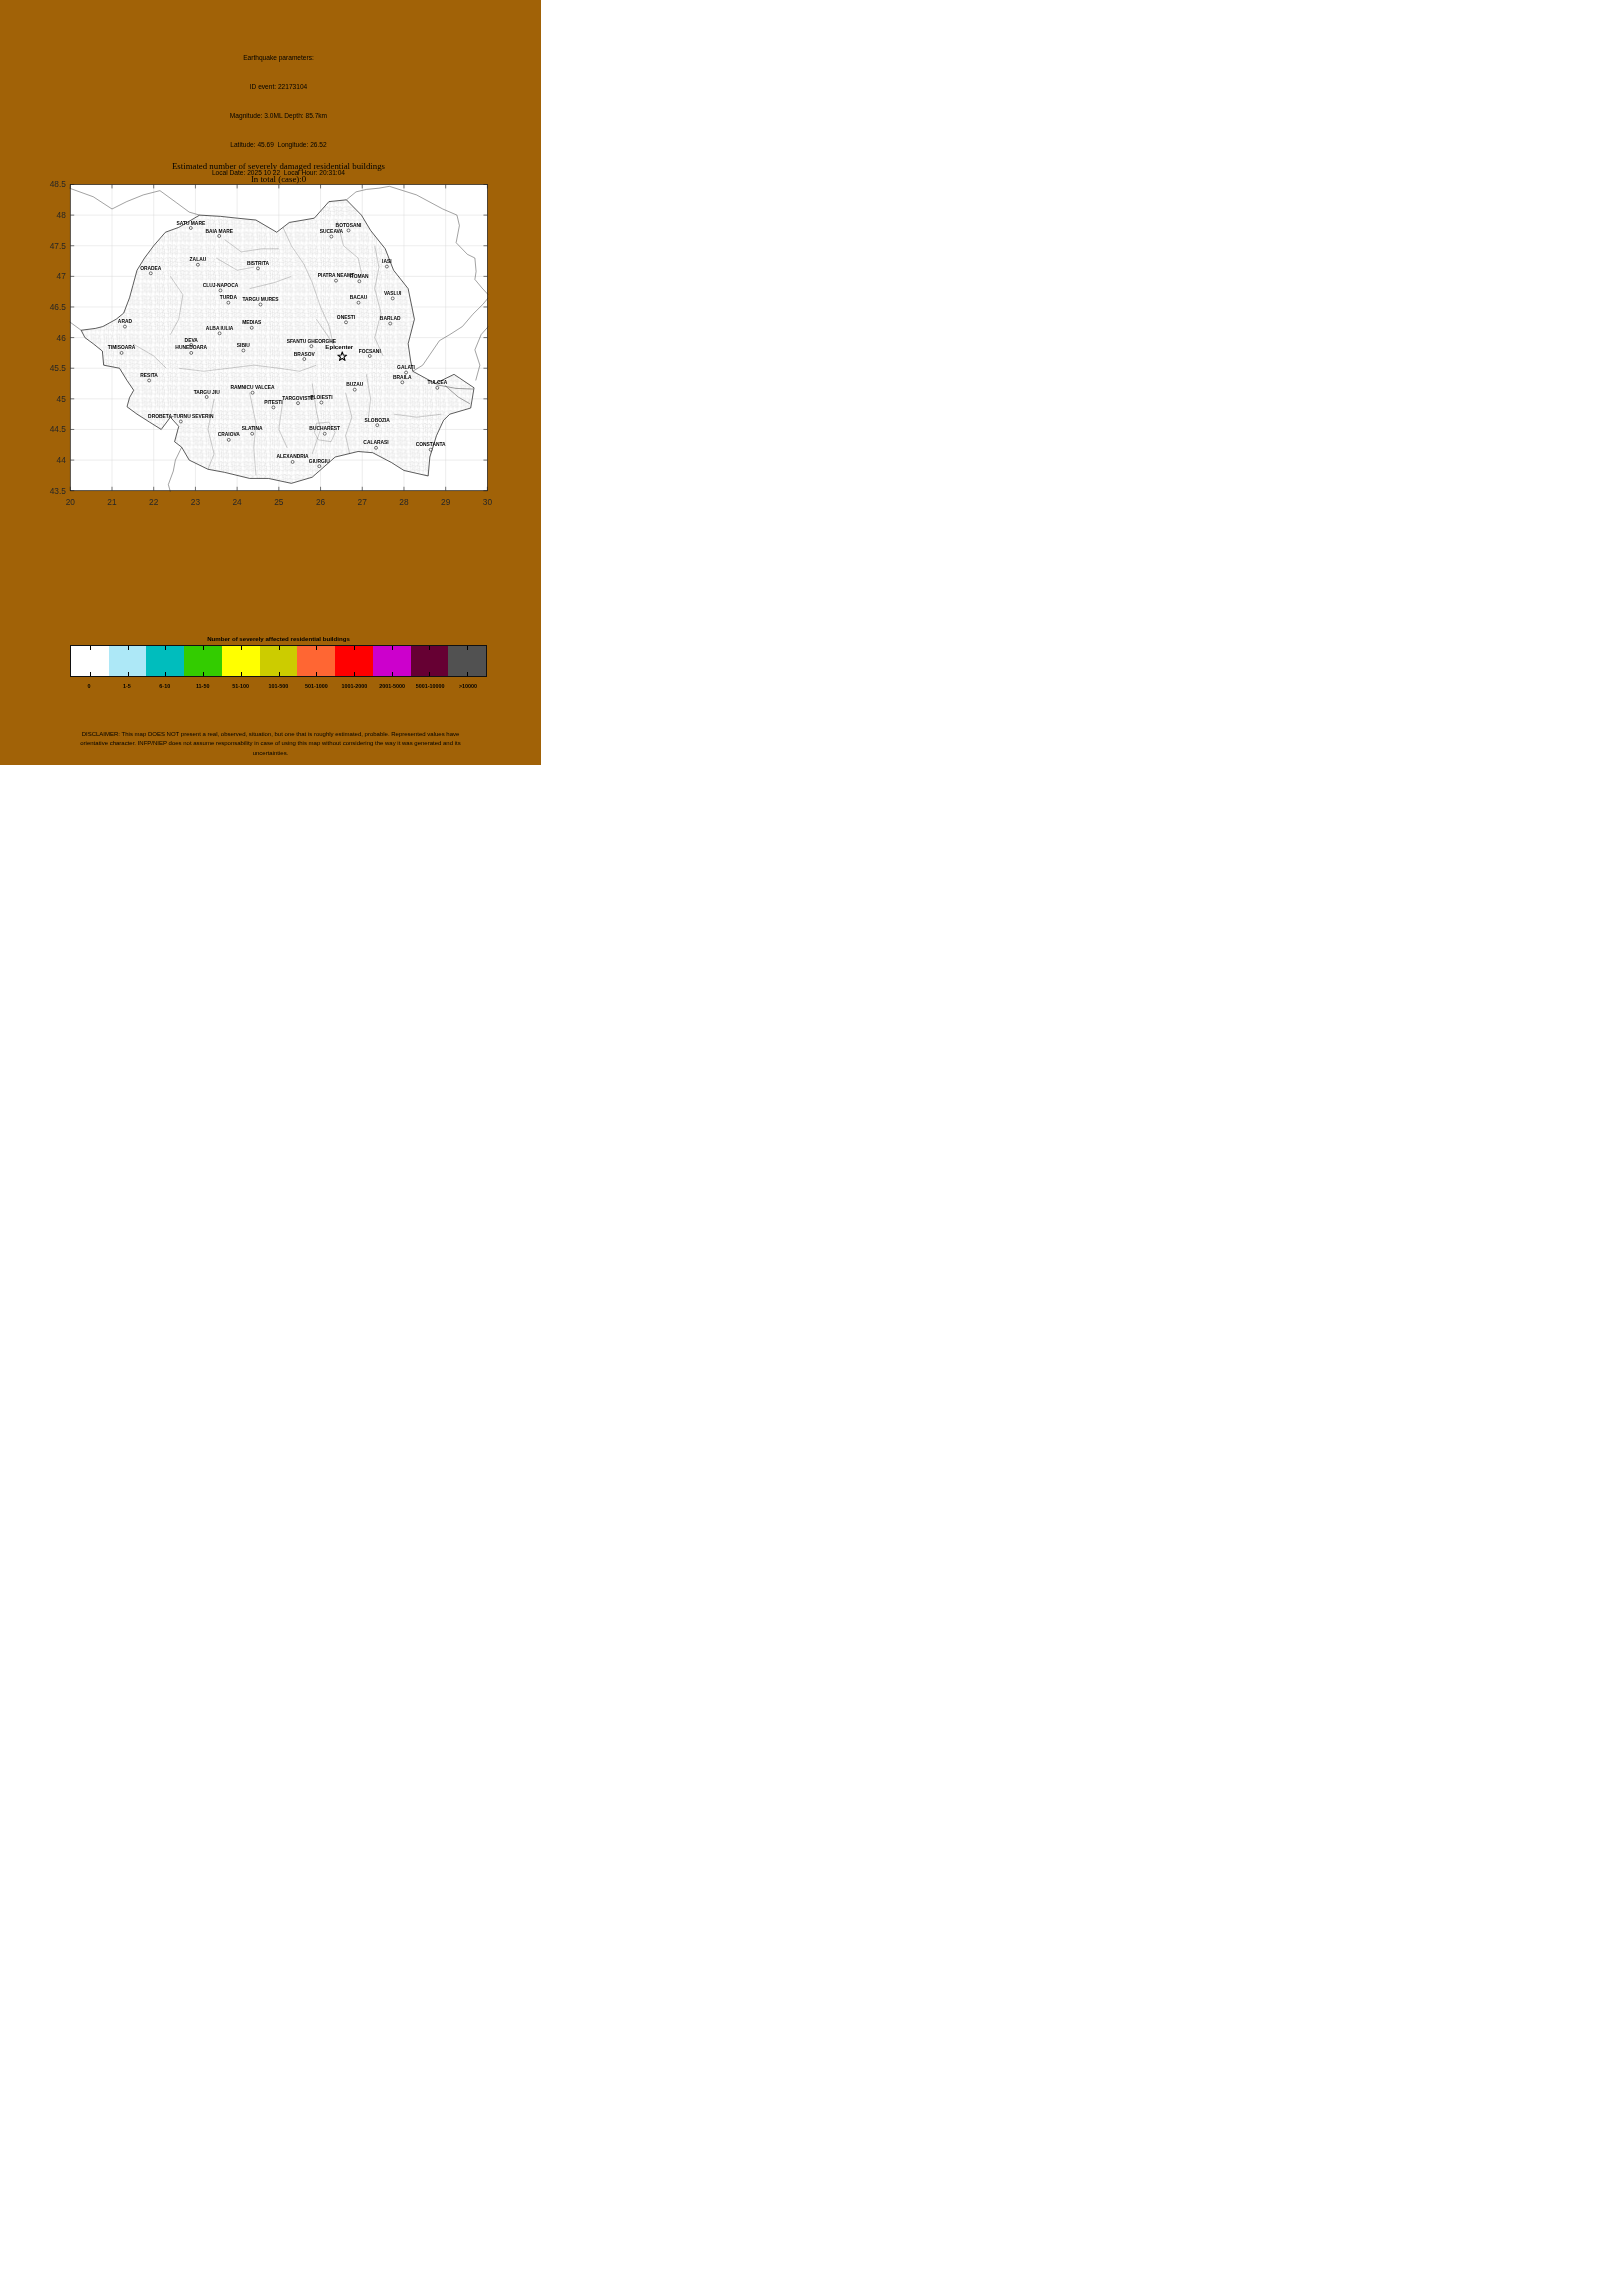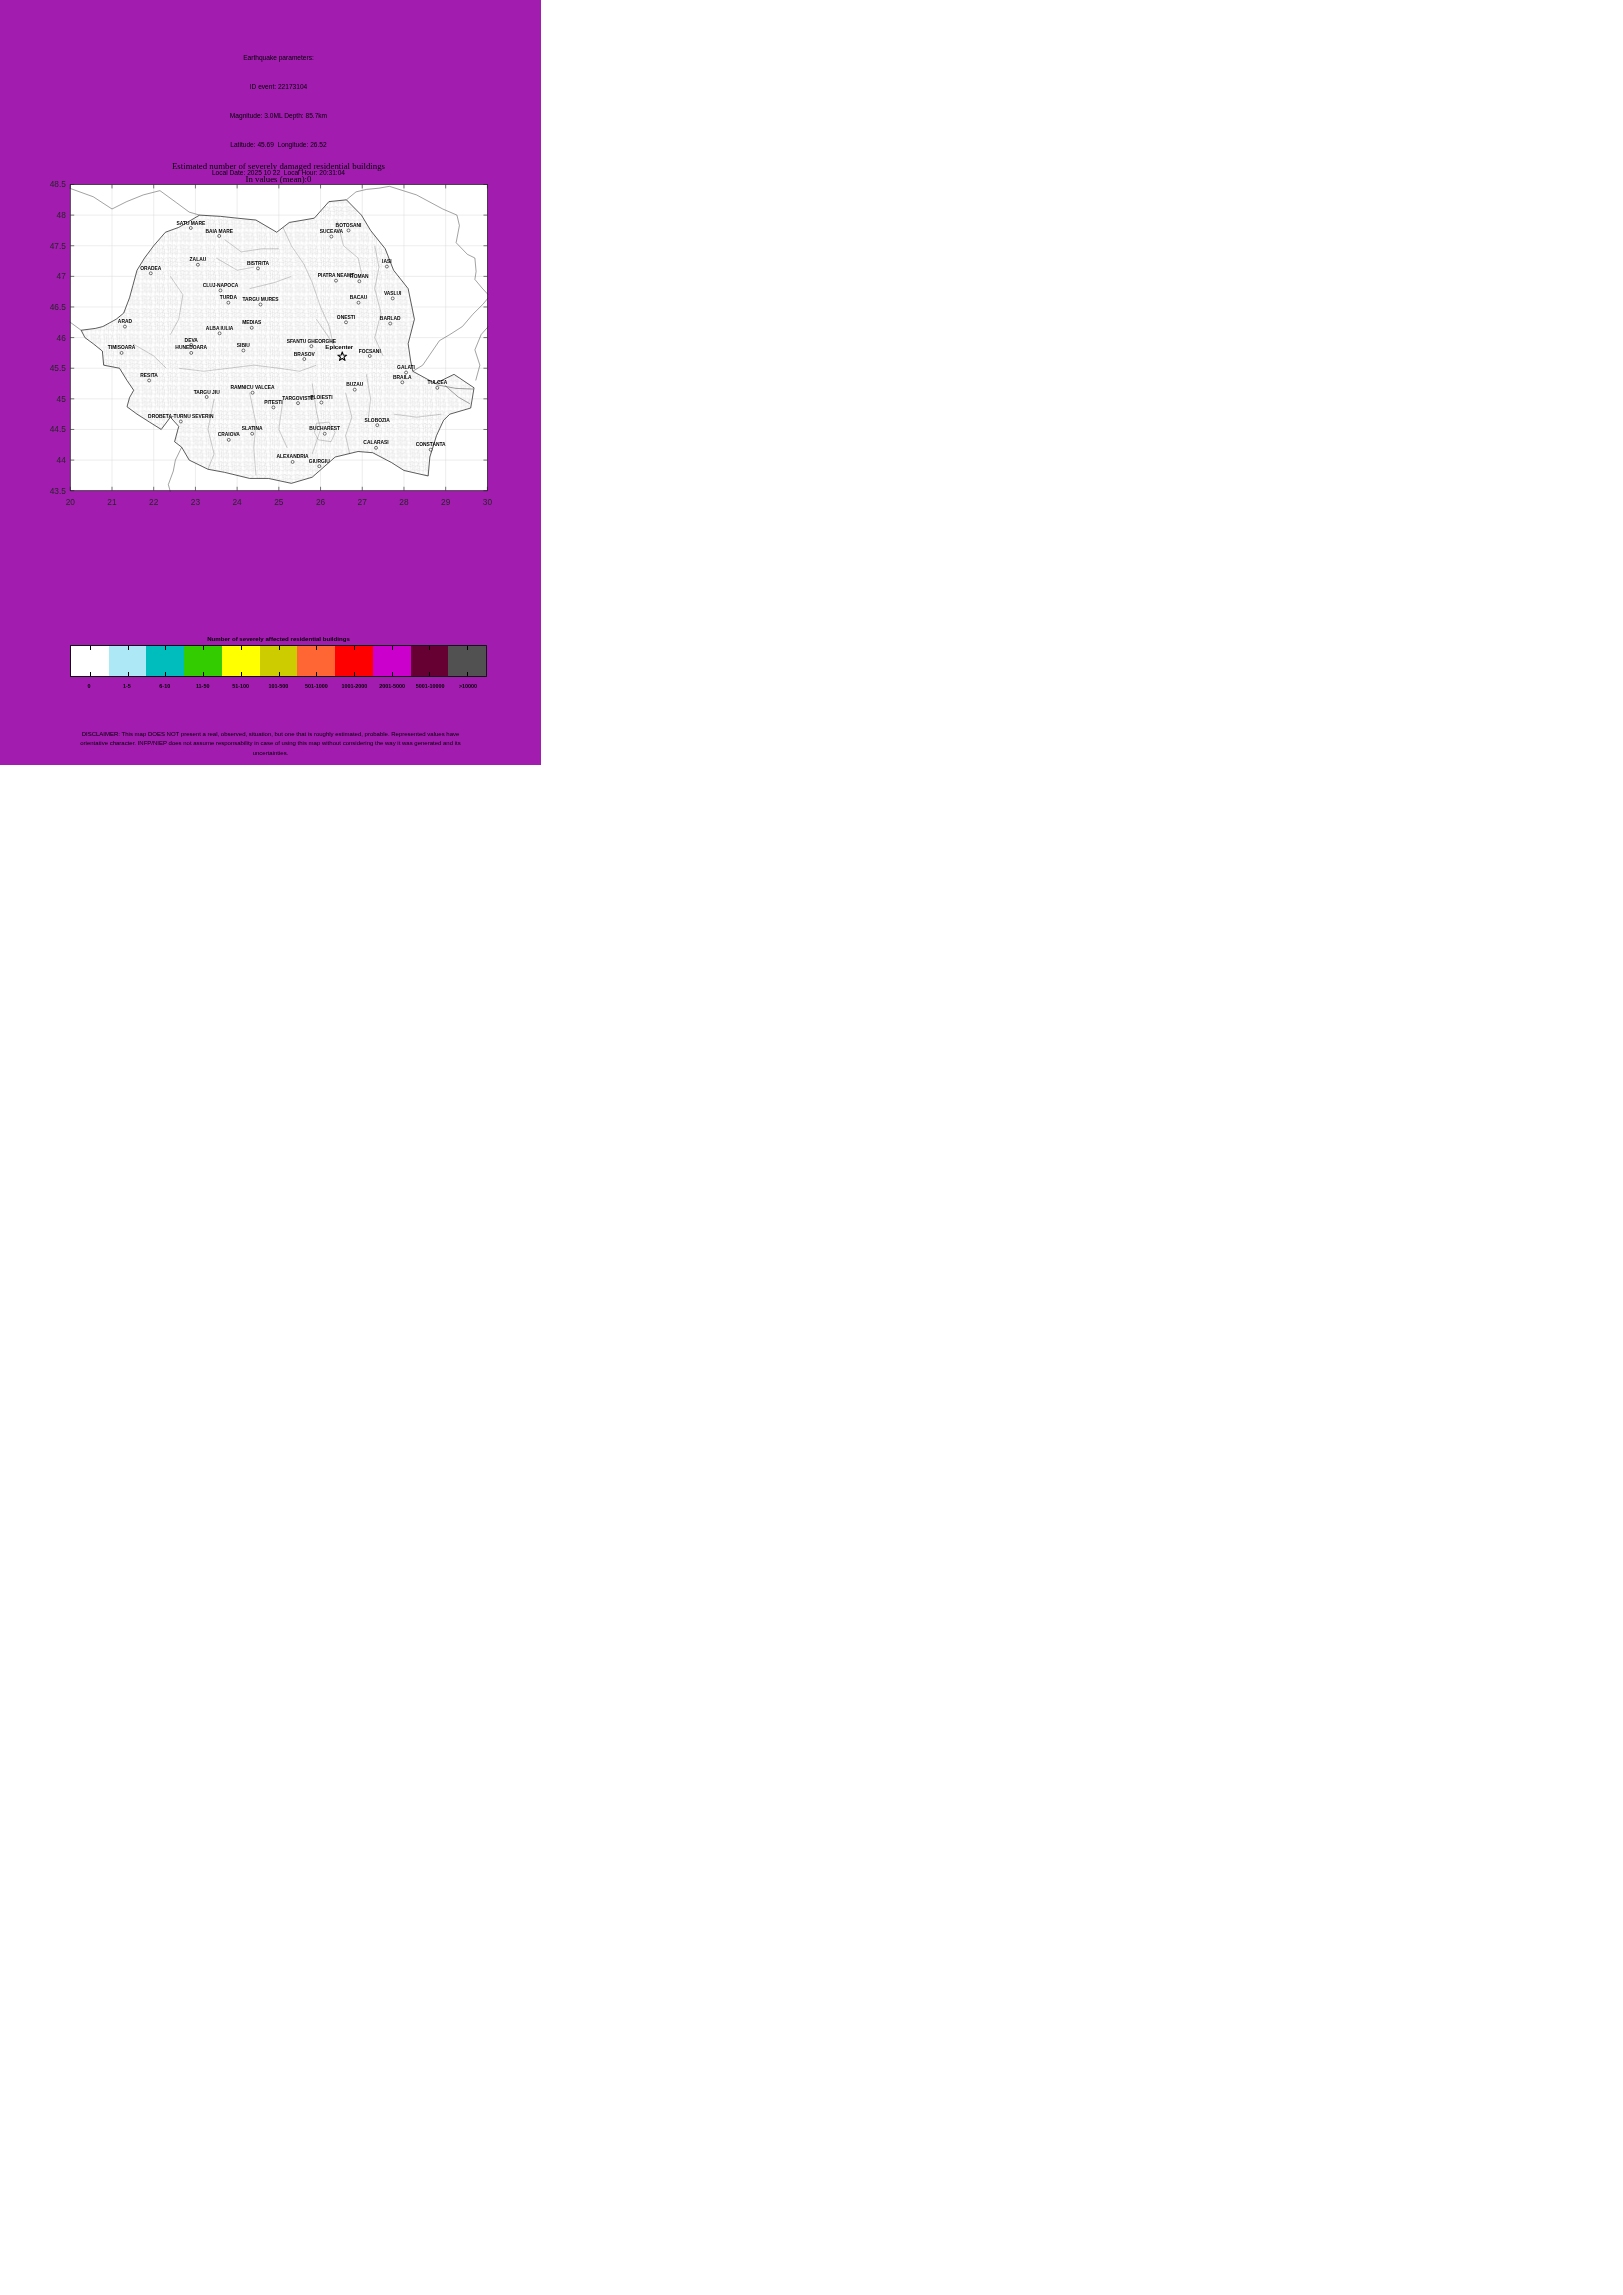--- a/index.html
+++ b/index.html
@@ -1,16 +1,16 @@
 <!DOCTYPE html>
 <html style="font-size:7.9px"><head>
 <meta charset="utf-8">
 <style>
   html,body{margin:0;padding:0;background:#ffffff;}
-  .page{position:relative;width:541px;height:765px;background:#a21caf;overflow:hidden;
+  .page{position:relative;width:541px;height:765px;background:#a16207;overflow:hidden;
         font-family:"Liberation Sans",sans-serif;color:#000;text-decoration:underline;}
   .eq-params{position:absolute;left:70px;top:34px;width:417px;text-align:center;
              font-size:6.6px;line-height:9.6px;white-space:pre;}
   .map-title{position:absolute;left:43px;top:160px;width:471px;text-align:center;
              font-family:"Liberation Serif",serif;font-size:8.8px;line-height:13.3px;}
   #map-svg{position:absolute;left:0;top:0;}
   .legend{position:absolute;left:70px;top:635px;width:417px;}
   .legend-title{text-align:center;font-weight:bold;font-size:6.1px;margin-bottom:3.4px;}
   .legend-bar{display:flex;height:29.4px;border:1.2px solid #111;position:relative;background:#fff;}
   .swatch{flex:1;position:relative;}
@@ -31,21 +31,21 @@
     <div>Earthquake parameters:</div>
     <div>ID event: 22173104</div>
     <div>Magnitude: 3.0ML Depth: 85.7km</div>
     <div>Latitude: 45.69  Longitude: 26.52</div>
     <div>Local Date: 2025 10 22  Local Hour: 20:31:04</div>
     <div>Map generated at: 2025:10:22 21:08:21.659</div>
   </header>
 
   <div class="map-title">
     <div>Estimated number of severely damaged residential buildings</div>
-    <div>In values (mean):0</div>
+    <div>In total (case):0</div>
   </div>
 
   <svg id="map-svg" width="541" height="765" viewBox="0 0 1102 1559">
       <defs>
         <pattern id="communes" patternUnits="userSpaceOnUse" width="26" height="26">
           <rect width="26" height="26" fill="#ffffff"></rect>
           <path d="M0 5 L4 7 L8 4 L12 8 L17 5 L21 9 L26 6" fill="none" stroke="#b6b6b6" stroke-width="0.45"></path>
           <path d="M0 14 L5 16 L9 12 L14 15 L19 12 L23 16 L26 13" fill="none" stroke="#b6b6b6" stroke-width="0.45"></path>
           <path d="M0 22 L4 24 L9 20 L13 23 L18 21 L22 24 L26 21" fill="none" stroke="#b6b6b6" stroke-width="0.45"></path>
           <path d="M4 7 L5 16 L4 24 L5 26" fill="none" stroke="#b6b6b6" stroke-width="0.45"></path>

